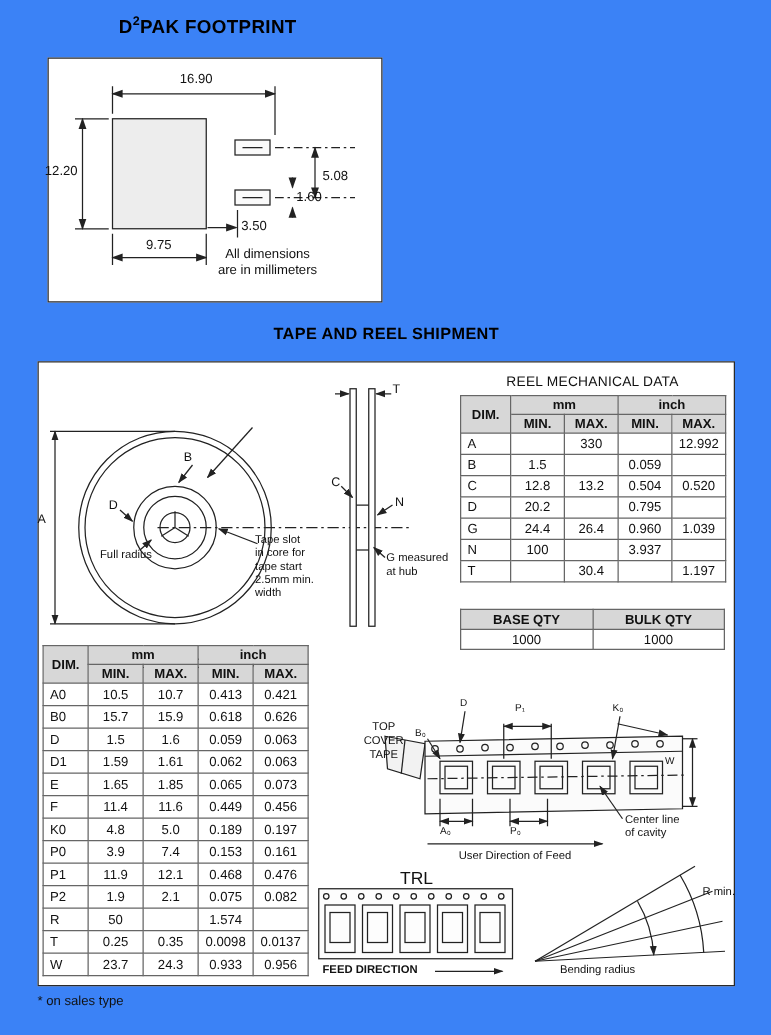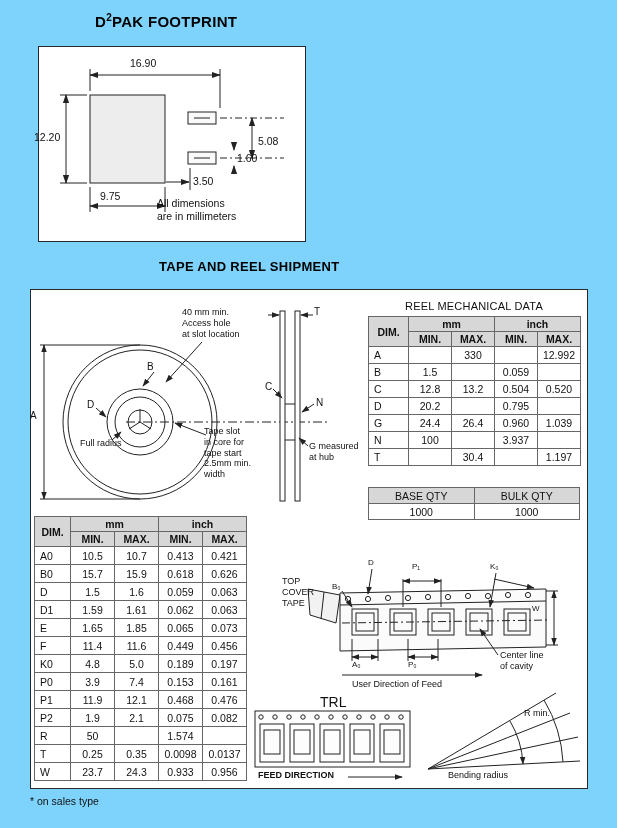--- a/index.html
+++ b/index.html
@@ -1,38 +1,38 @@
 <!DOCTYPE html>
 <html><head>
 <meta charset="utf-8">
 <style>
   *{margin:0;padding:0;box-sizing:border-box}
   html,body{background:#fff}
   body{font-family:"Liberation Sans","DejaVu Sans",sans-serif;color:#111}
-  .page{position:relative;width:617px;height:828px;background:#7dd3fc;overflow:hidden}
+  .page{position:relative;width:617px;height:828px;background:#3b82f6;overflow:hidden}
   .abs{position:absolute}
   .box{position:absolute;border:1px solid #2a2a2a;background:#fff}
   .title-main{position:absolute;font-weight:bold;color:#000;letter-spacing:.3px}
   .lbl{position:absolute;font-size:10.5px;line-height:1.2;white-space:pre-line;color:#111}
   .s9{font-size:9px}
   .s85{font-size:8.5px}
   .s8{font-size:8px}
-  .ctr{}
+  .ctr{text-align:center}
   .b{font-weight:bold}
   .tbl-title{position:absolute;font-size:11px;text-align:center;letter-spacing:.2px;color:#111}
   table.dim-table{position:absolute;border-collapse:collapse;table-layout:fixed;font-size:10.5px;color:#111}
   .dim-table th,.dim-table td{border:1px solid #666;text-align:center;padding:0;overflow:hidden}
   .dim-table thead th{background:#d7d7d7;height:15px;font-weight:bold;font-size:10.5px}
   .dim-table td{background:#fff;font-weight:normal}
   #reel-table td{height:17px}
   #tape-table td{height:18px}
   .dim-table td:first-child{text-align:left;padding-left:5px}
   table.qty-table{position:absolute;border-collapse:collapse;table-layout:fixed;font-size:10.5px;color:#111}
   .qty-table th,.qty-table td{border:1px solid #666;text-align:center;padding:0;height:16px}
-  .qty-table th{background:#d7d7d7;font-weight:normal}
+  .qty-table th{background:#d7d7d7;font-weight:bold}
   sup.t2{font-size:10px;vertical-align:super;line-height:0}
   svg{display:block}
 </style>
 </head>
 <body>
 
 <div class="page">
 
   <h1 class="title-main" style="left:95px;top:13px;font-size:15px"><span>D</span><sup class="t2">2</sup><span>PAK FOOTPRINT</span></h1>
 
@@ -215,23 +215,20 @@
       <line x1="398" y1="480" x2="550" y2="472"></line>
       <path d="M480,432 A95,95 0 0 1 493,475" marker-end="url(#arw2)"></path>
       <path d="M514,411 A135,135 0 0 1 533,473"></path>
     </g>
   </svg>
 
   <div class="lbl" style="left:30px;top:410px;width:14px;font-size:10px">A</div>
   <div class="lbl" style="left:147px;top:361px;width:14px;font-size:10px">B</div>
   <div class="lbl" style="left:87px;top:399px;width:14px;font-size:10px">D</div>
   <div class="lbl s9" style="left:80px;top:438px;width:60px">Full radius</div>
-  <div class="lbl s9" style="left:182px;top:307px;width:90px">40 mm min.
-Access hole
-at slot location</div>
   <div class="lbl s9" style="left:204px;top:426px;width:70px">Tape slot
 in core for
 tape start
 2.5mm min.
 width</div>
   <div class="lbl" style="left:314px;top:306px;width:14px;font-size:10px">T</div>
   <div class="lbl" style="left:265px;top:381px;width:14px;font-size:10px">C</div>
   <div class="lbl" style="left:316px;top:397px;width:14px;font-size:10px">N</div>
   <div class="lbl s9" style="left:309px;top:441px;width:80px">G measured
 at hub</div>
@@ -451,17 +448,17 @@
   <div class="lbl s8" style="left:412px;top:562px;width:16px">P₁</div>
   <div class="lbl s8" style="left:490px;top:562px;width:16px">K₀</div>
   <div class="lbl s8" style="left:332px;top:582px;width:16px">B₀</div>
   <div class="lbl s8" style="left:532px;top:604px;width:16px">W</div>
   <div class="lbl s8" style="left:352px;top:660px;width:16px">A₀</div>
   <div class="lbl s8" style="left:408px;top:660px;width:16px">P₀</div>
 
   <div class="lbl" style="left:320px;top:694px;width:30px;font-size:14px">TRL</div>
   <div class="lbl s9 b" style="left:258px;top:770px;width:90px">FEED DIRECTION</div>
   <div class="lbl s9" style="left:448px;top:770px;width:80px">Bending radius</div>
-  <div class="lbl s9" style="left:524px;top:708px;width:40px">R min.</div>
+  <div class="lbl s9" style="left:562px;top:708px;width:40px">R min.</div>
 
   <div class="lbl" style="left:30px;top:795px;width:160px">* on sales type</div>
 
 </div>
 
 </body></html>

